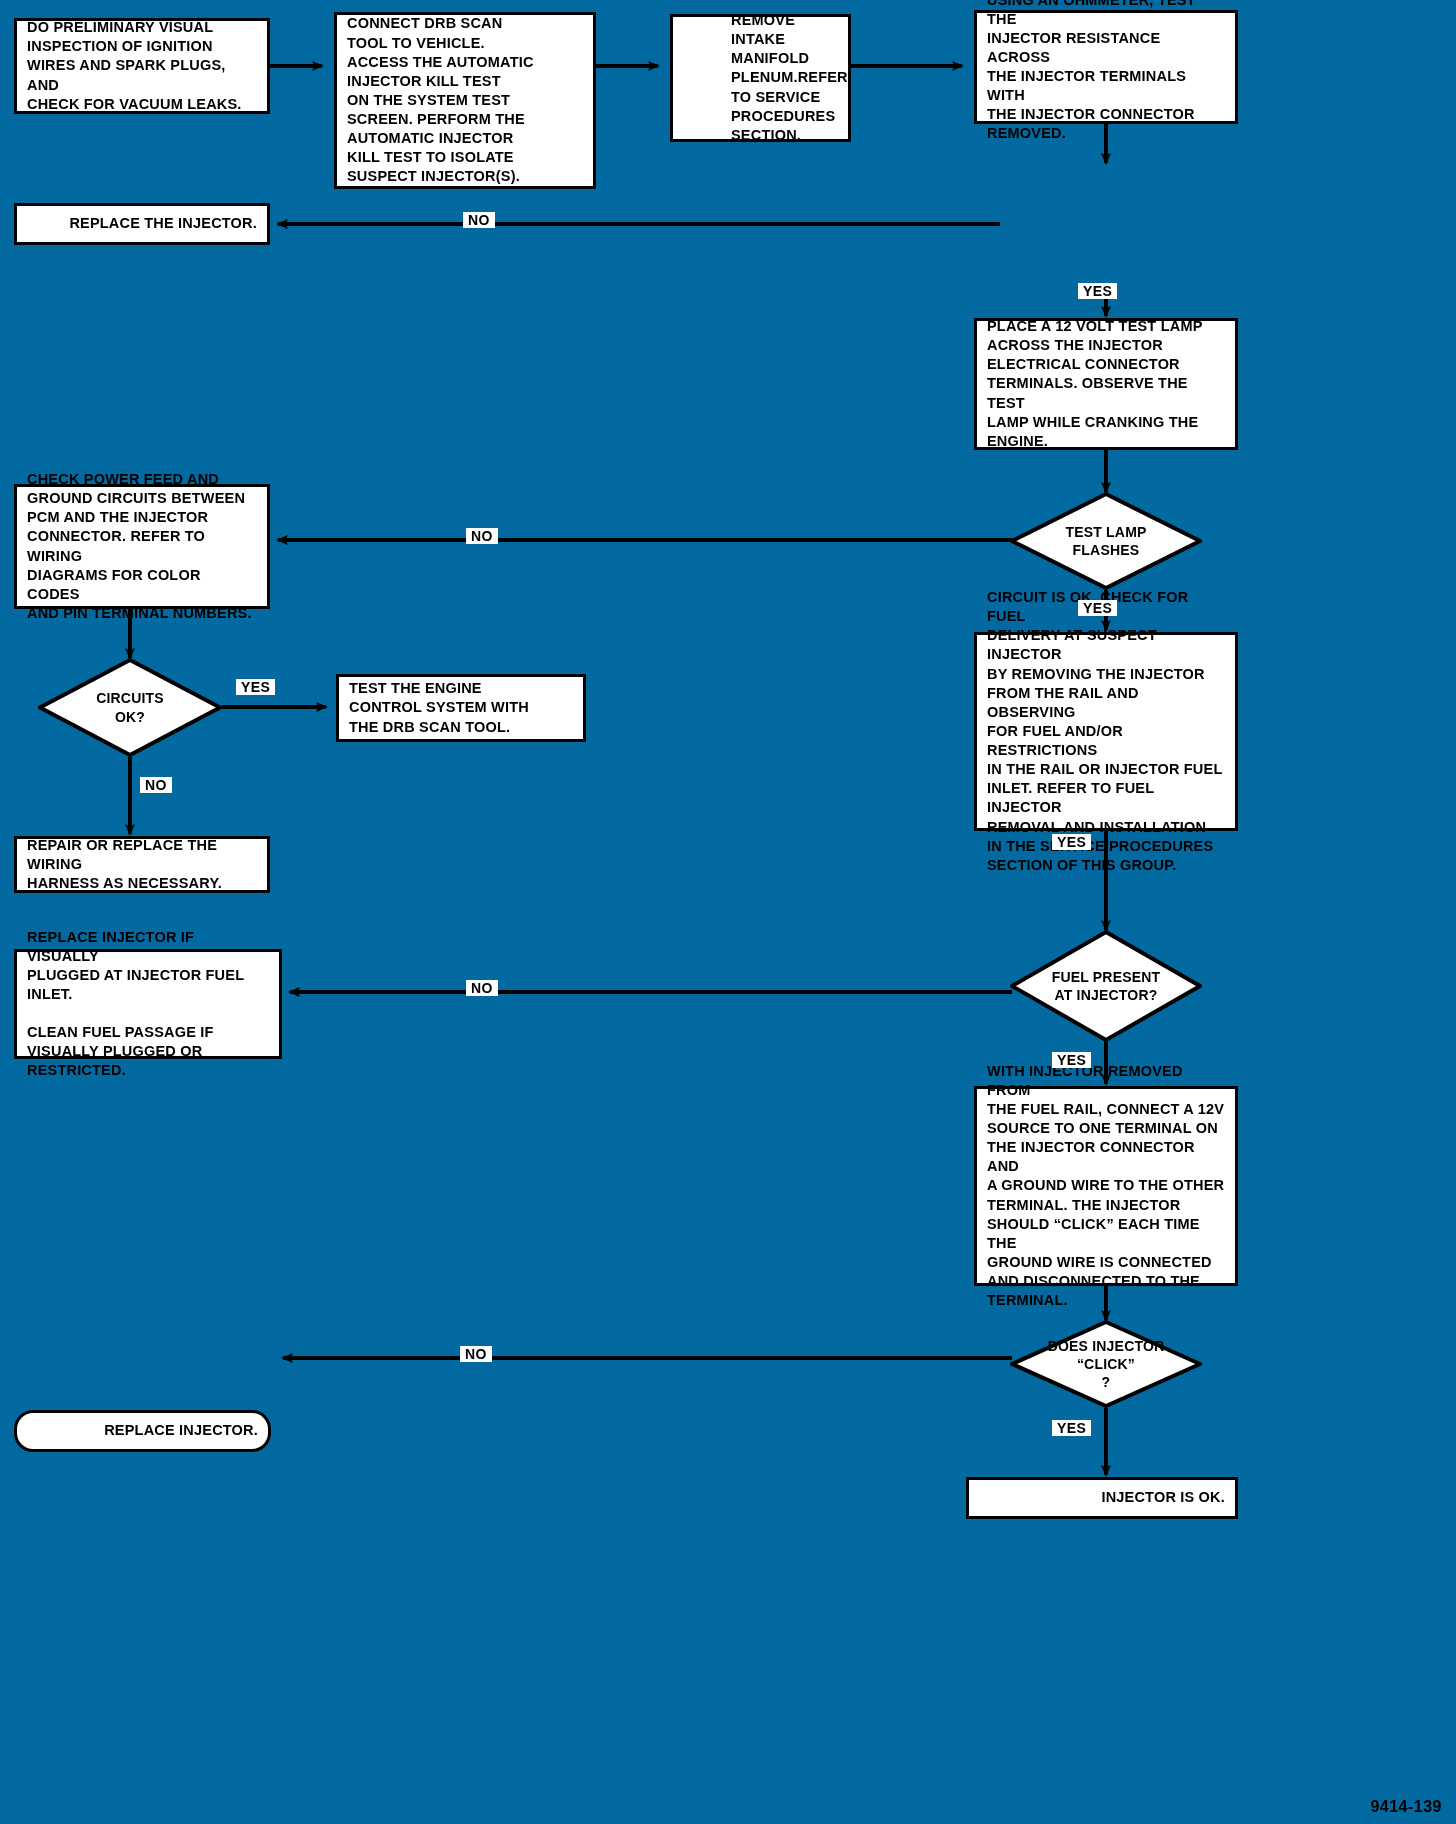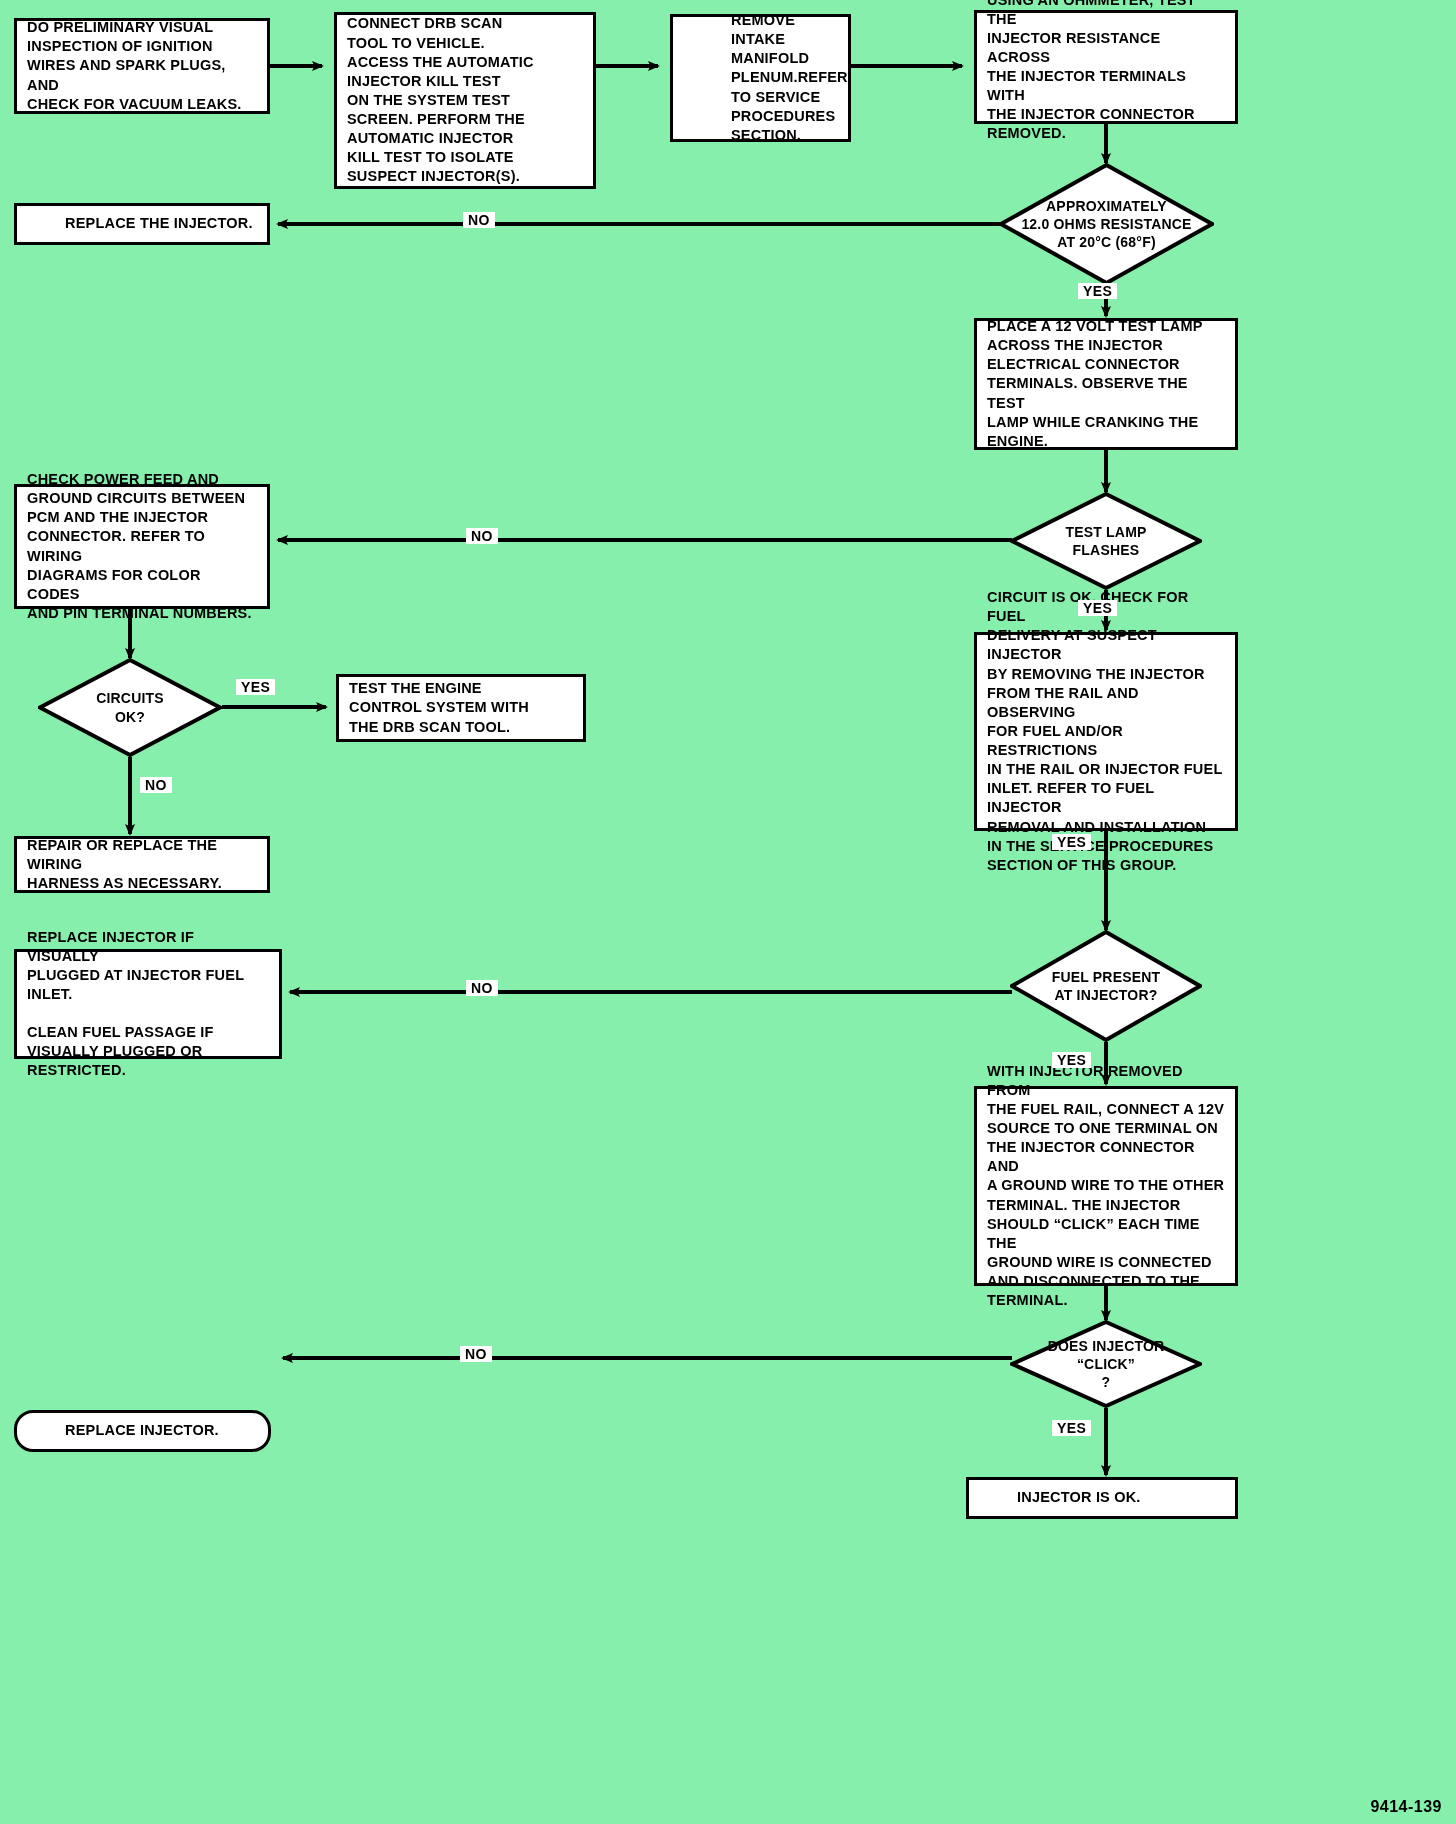--- a/index.html
+++ b/index.html
@@ -1,25 +1,25 @@
 <!DOCTYPE html>
 <html><head>
 <meta charset="utf-8">
 <style>
   html,body{margin:0;padding:0;background:#ffffff;}
   body{font-family:"Liberation Sans",sans-serif;}
-  #page{position:relative;width:1456px;height:1824px;background:#86efac;overflow:hidden;}
+  #page{position:relative;width:1456px;height:1824px;background:#0369a1;overflow:hidden;}
 
   .node{position:absolute;box-sizing:border-box;background:#fff;}
   .box{border:3px solid #000;display:flex;align-items:center;}
   .box .txt{
     font-size:14.5px;line-height:1.32;font-weight:700;letter-spacing:.2px;
     color:#000;padding:6px 10px;white-space:pre-line;width:100%;
   }
-  .box.center .txt{text-align:left;padding-left:48px;}
+  .box.center .txt{text-align:right;padding-left:48px;}
 
   .diamond{position:absolute;}
   .diamond svg{position:absolute;inset:0;}
   .diamond .dtxt{
     position:absolute;inset:0;display:flex;align-items:center;justify-content:center;
     text-align:center;font-size:14px;line-height:1.3;font-weight:700;color:#000;
     white-space:pre-line;letter-spacing:.2px;
   }
 
   .edge{position:absolute;}
@@ -116,28 +116,20 @@
   </div>
 
   <div class="node box" style="left:974px;top:10px;width:264px;height:114px;">
     <div class="txt">USING AN OHMMETER, TEST THE
 INJECTOR RESISTANCE ACROSS
 THE INJECTOR TERMINALS WITH
 THE INJECTOR CONNECTOR
 REMOVED.</div>
   </div>
 
-  <div class="diamond" style="left:999px;top:163px;width:215px;height:122px;">
-    <svg viewBox="0 0 215 122" width="215" height="122" preserveAspectRatio="none">
-      <polygon points="107.5,2 213,61 107.5,120 2,61" fill="#fff" stroke="#000" stroke-width="4"></polygon>
-    </svg>
-    <div class="dtxt">APPROXIMATELY
-12.0 OHMS RESISTANCE
-AT 20°C (68°F)</div>
-  </div>
 
   <div class="node box center" style="left:14px;top:203px;width:256px;height:42px;">
     <div class="txt">REPLACE THE INJECTOR.</div>
   </div>
 
   <div class="node box" style="left:974px;top:318px;width:264px;height:132px;">
     <div class="txt">PLACE A 12 VOLT TEST LAMP
 ACROSS THE INJECTOR
 ELECTRICAL CONNECTOR
 TERMINALS. OBSERVE THE TEST

